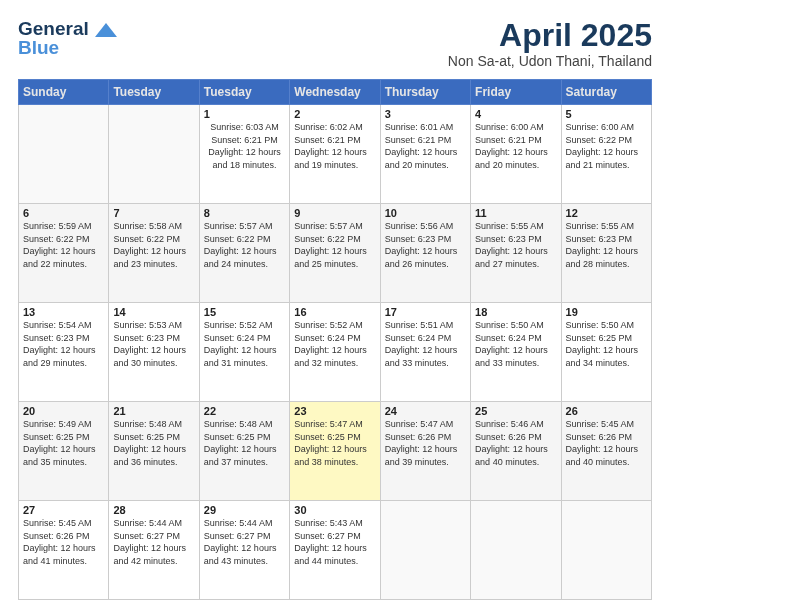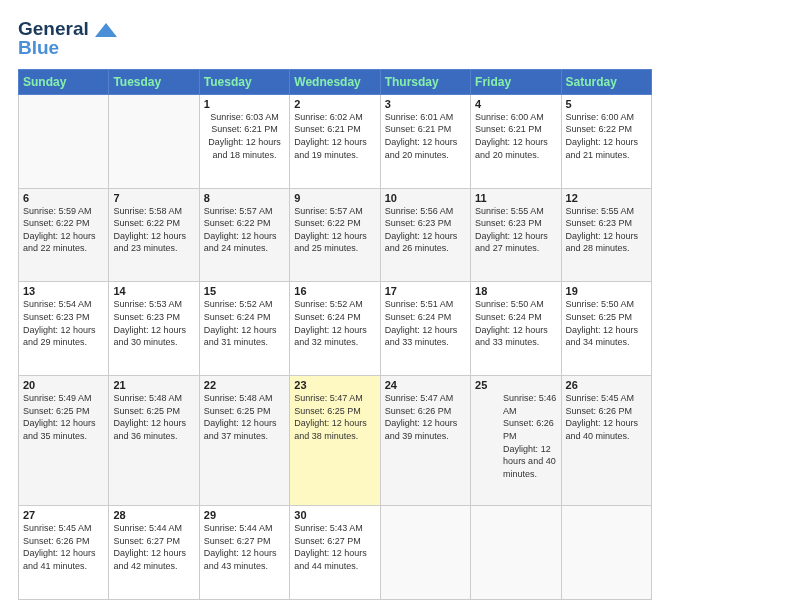--- a/index.html
+++ b/index.html
@@ -45,21 +45,21 @@
       font-size: 14px;
       color: #444;
     }
     .calendar-table {
       width: 100%;
       border-collapse: collapse;
       flex: 1;
     }
     .calendar-table th {
       background: #3a6bbf;
-      color: #86efac;
+      color: #e5e5e5;
       font-size: 12px;
       font-weight: bold;
       padding: 5px 4px;
       text-align: left;
       border: 1px solid #5580cc;
     }
     .calendar-table td {
       border: 1px solid #ccc;
       vertical-align: top;
       padding: 3px 4px;
@@ -93,20 +93,24 @@
       <div class="logo-row">
         <div style="font-size:19px; font-weight:bold; color:#1a3a5c; line-height:1.15;">
           General
           <svg width="22" height="14" viewBox="0 0 22 14" style="display:inline-block; vertical-align:middle; margin-left:1px;">
             <polygon points="0,14 11,0 22,14" fill="#4a90d9"></polygon>
           </svg>
         </div>
       </div>
       <div style="font-size:19px; font-weight:bold; color:#4a90d9; line-height:1.1; margin-top:-2px;">Blue</div>
     </div>
+    <div class="title-block">
+      <div class="calendar-title">April 2025</div>
+      <div class="calendar-subtitle">Non Sa-at, Udon Thani, Thailand</div>
+    </div>
   </div>
 
   <table class="calendar-table">
     <thead>
       <tr>
         <th>Sunday</th>
         <th>Tuesday</th>
         <th>Tuesday</th>
         <th>Wednesday</th>
         <th>Thursday</th>
@@ -263,21 +267,21 @@
 Daylight: 12 hours and 38 minutes.</div>
           </td>
           <td style="background: rgb(245, 245, 245);">
             <span class="day-number">24</span>
             <div class="day-info" style="white-space: pre-line;">Sunrise: 5:47 AM
 Sunset: 6:26 PM
 Daylight: 12 hours and 39 minutes.</div>
           </td>
           <td style="background: rgb(245, 245, 245);">
             <span class="day-number">25</span>
-            <div class="day-info" style="white-space: pre-line; margin-left: 28px;">Sunrise: 5:46 AM
+            <div class="day-info" style="white-space: pre-line;">Sunrise: 5:46 AM
 Sunset: 6:26 PM
 Daylight: 12 hours and 40 minutes.</div>
           </td>
           <td style="background: rgb(245, 245, 245);">
             <span class="day-number">26</span>
             <div class="day-info" style="white-space: pre-line;">Sunrise: 5:45 AM
 Sunset: 6:26 PM
 Daylight: 12 hours and 40 minutes.</div>
           </td>
         </tr>

